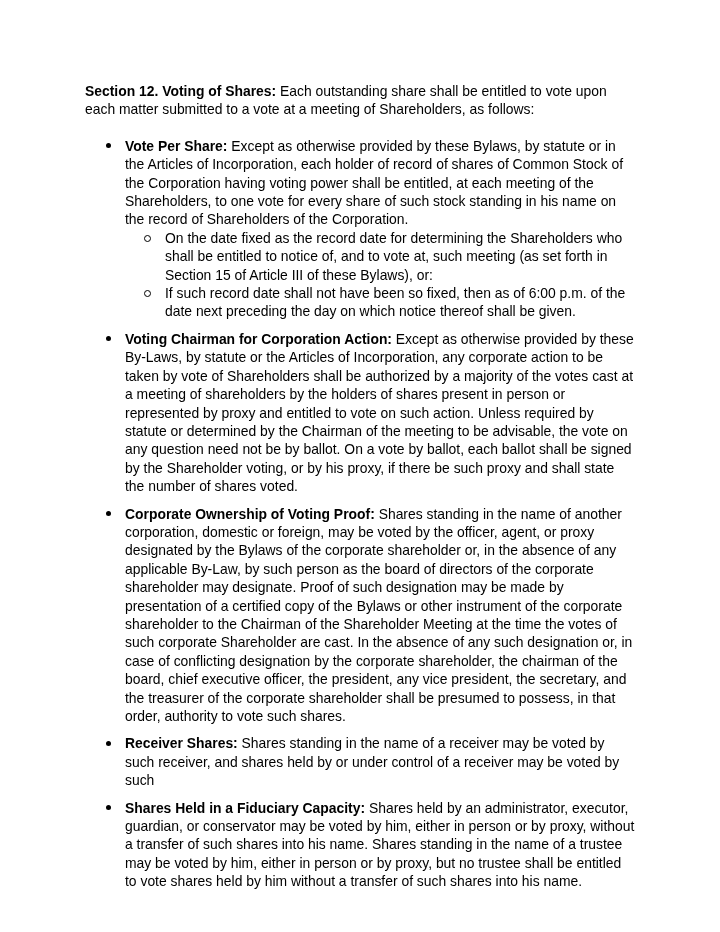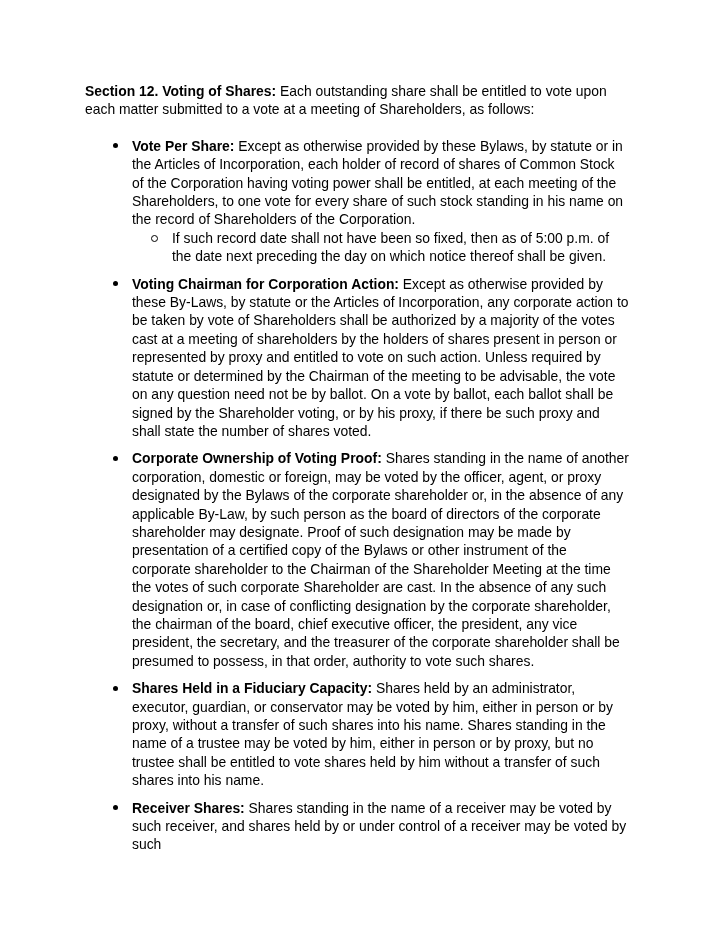--- a/index.html
+++ b/index.html
@@ -17,21 +17,21 @@
   }
   .content {
     position: absolute;
     left: 85px;
     top: 82px;
     width: 551px;
     text-align: left;
   }
   .intro { margin: 0 0 18px 0; }
   .lead { font-weight: bold; }
-  .list { margin: 7px; }
+  .list { margin: 0; }
   .li1 { position: relative; padding-left: 40px; margin-top: 9px; }
   .li1.first { margin-top: 0; }
   .dot {
     position: absolute;
     left: 21px;
     top: 6.5px;
     width: 5px;
     height: 5px;
     border-radius: 50%;
     background: #000000;
@@ -62,44 +62,48 @@
 
     <div class="list">
 
       <div class="li1 first">
         <span class="dot"></span>
         <span class="lead">Vote Per Share:</span>
         <span>Except as otherwise provided by these Bylaws, by statute or in the Articles of Incorporation, each holder of record of shares of Common Stock of the Corporation having voting power shall be entitled, at each meeting of the Shareholders, to one vote for every share of such stock standing in his name on the record of Shareholders of the Corporation.</span>
         <div class="sublist">
           <div class="li2">
             <span class="ring"></span>
-            <span>If such record date shall not have been so fixed, then as of 5:00 p.m. of the date next preceding the day on which notice thereof shall be given.</span>
+            <span>On the date fixed as the record date for determining the Shareholders who shall be entitled to notice of, and to vote at, such meeting (as set forth in Section 15 of Article III of these Bylaws), or:</span>
+          </div>
+          <div class="li2">
+            <span class="ring"></span>
+            <span>If such record date shall not have been so fixed, then as of 6:00 p.m. of the date next preceding the day on which notice thereof shall be given.</span>
           </div>
         </div>
       </div>
 
       <div class="li1">
         <span class="dot"></span>
         <span class="lead">Voting Chairman for Corporation Action:</span>
         <span>Except as otherwise provided by these By-Laws, by statute or the Articles of Incorporation, any corporate action to be taken by vote of Shareholders shall be authorized by a majority of the votes cast at a meeting of shareholders by the holders of shares present in person or represented by proxy and entitled to vote on such action. Unless required by statute or determined by the Chairman of the meeting to be advisable, the vote on any question need not be by ballot. On a vote by ballot, each ballot shall be signed by the Shareholder voting, or by his proxy, if there be such proxy and shall state the number of shares voted.</span>
       </div>
 
       <div class="li1">
         <span class="dot"></span>
         <span class="lead">Corporate Ownership of Voting Proof:</span>
         <span>Shares standing in the name of another corporation, domestic or foreign, may be voted by the officer, agent, or proxy designated by the Bylaws of the corporate shareholder or, in the absence of any applicable By-Law, by such person as the board of directors of the corporate shareholder may designate. Proof of such designation may be made by presentation of a certified copy of the Bylaws or other instrument of the corporate shareholder to the Chairman of the Shareholder Meeting at the time the votes of such corporate Shareholder are cast. In the absence of any such designation or, in case of conflicting designation by the corporate shareholder, the chairman of the board, chief executive officer, the president, any vice president, the secretary, and the treasurer of the corporate shareholder shall be presumed to possess, in that order, authority to vote such shares.</span>
       </div>
 
       <div class="li1">
         <span class="dot"></span>
-        <span class="lead">Shares Held in a Fiduciary Capacity:</span>
-        <span>Shares held by an administrator, executor, guardian, or conservator may be voted by him, either in person or by proxy, without a transfer of such shares into his name. Shares standing in the name of a trustee may be voted by him, either in person or by proxy, but no trustee shall be entitled to vote shares held by him without a transfer of such shares into his name.</span>
+        <span class="lead">Receiver Shares:</span>
+        <span>Shares standing in the name of a receiver may be voted by such receiver, and shares held by or under control of a receiver may be voted by such</span>
       </div>
 
       <div class="li1">
         <span class="dot"></span>
-        <span class="lead">Receiver Shares:</span>
-        <span>Shares standing in the name of a receiver may be voted by such receiver, and shares held by or under control of a receiver may be voted by such</span>
+        <span class="lead">Shares Held in a Fiduciary Capacity:</span>
+        <span>Shares held by an administrator, executor, guardian, or conservator may be voted by him, either in person or by proxy, without a transfer of such shares into his name. Shares standing in the name of a trustee may be voted by him, either in person or by proxy, but no trustee shall be entitled to vote shares held by him without a transfer of such shares into his name.</span>
       </div>
 
     </div>
   </div>
 </div>
 
 </body></html>

